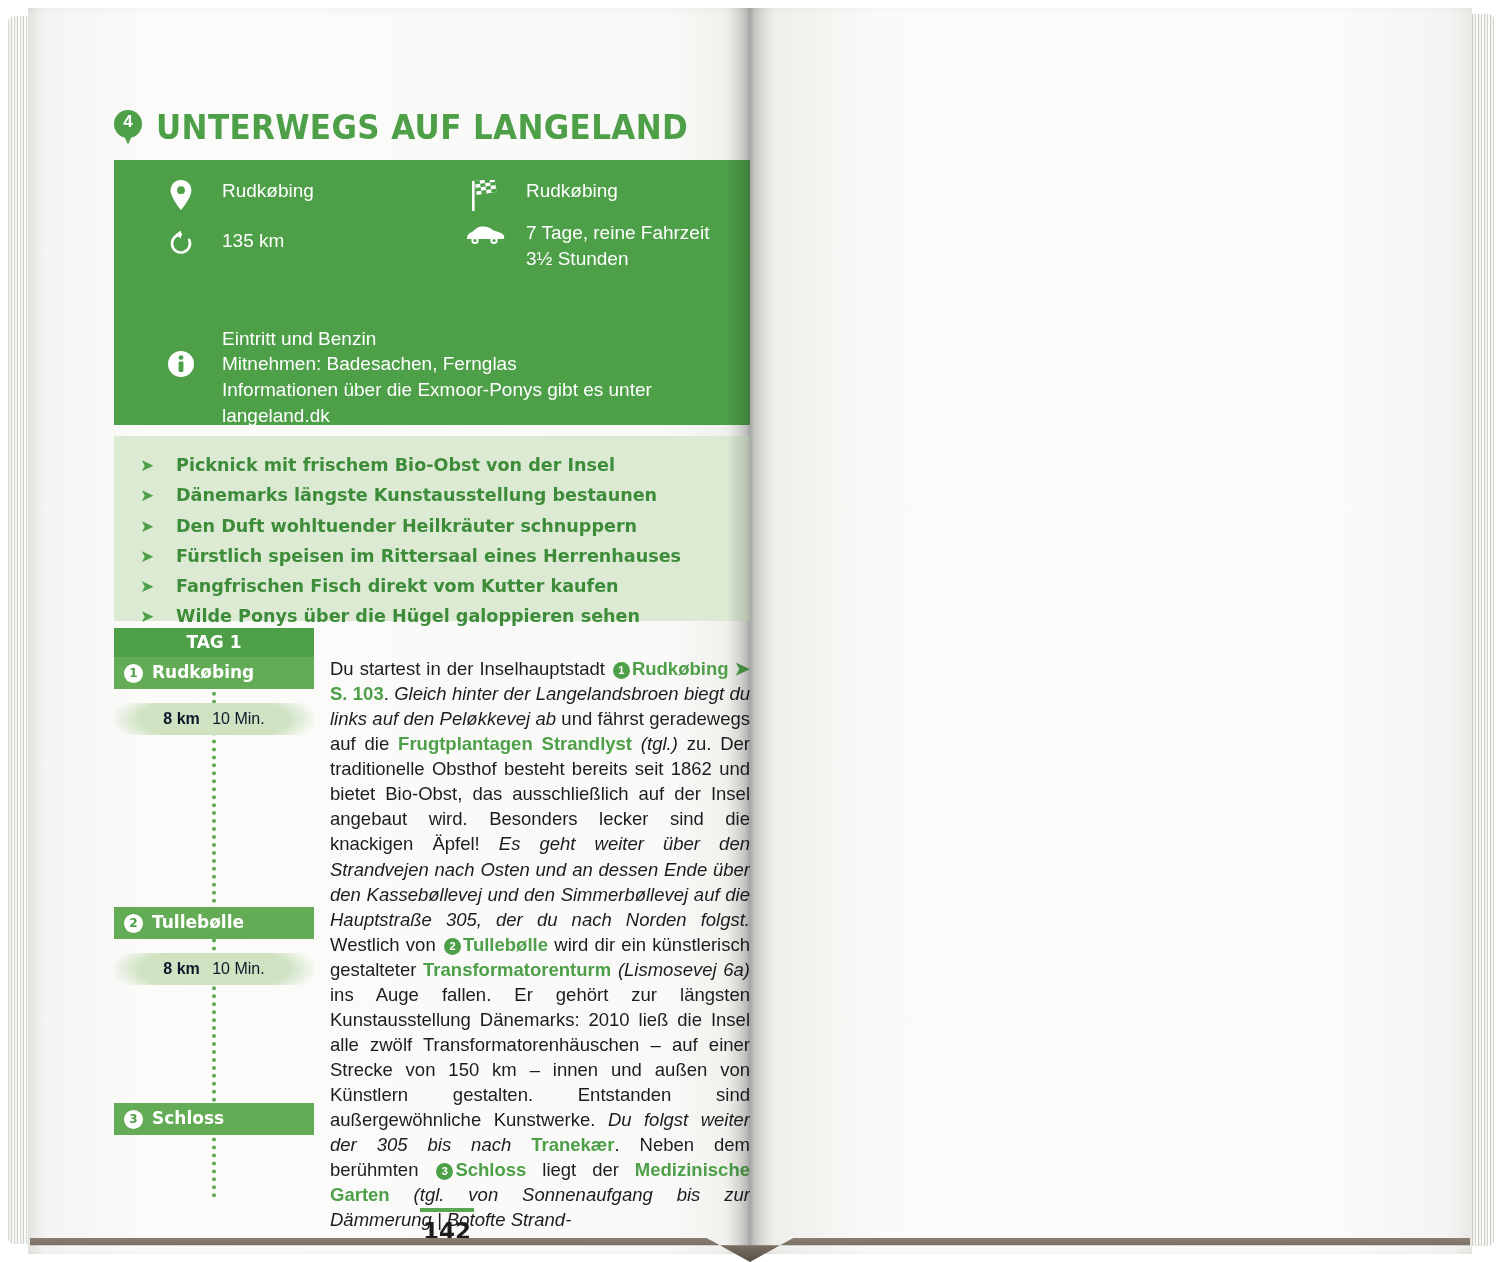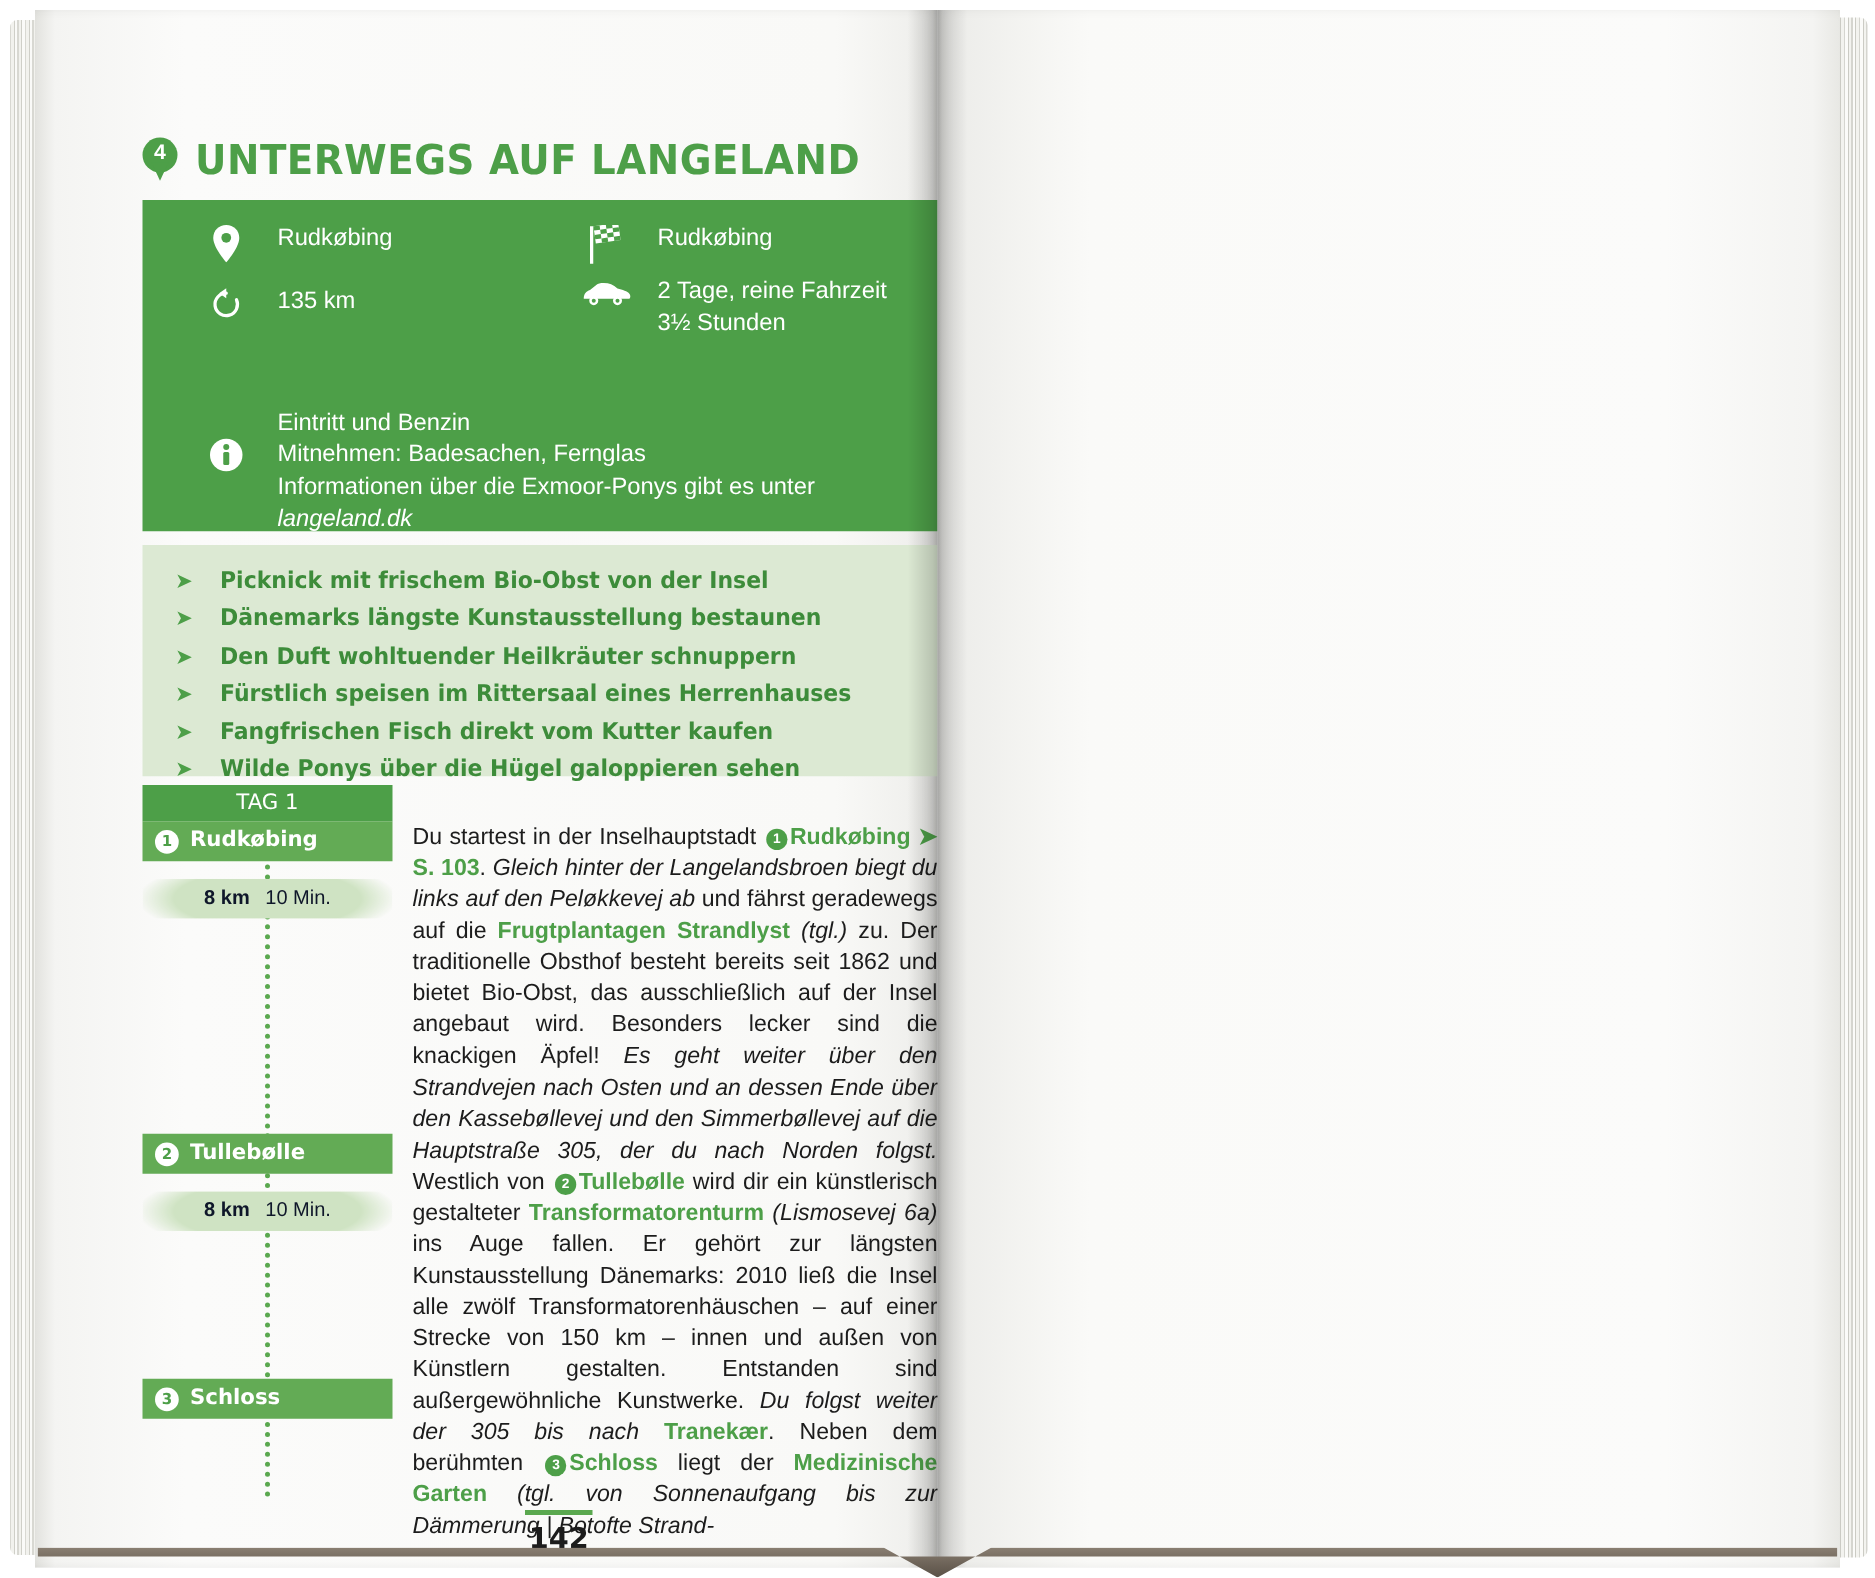--- a/index.html
+++ b/index.html
@@ -77,21 +77,21 @@
   }
   
   #facts-box {
     position: absolute; left: 86px; top: 152px; width: 636px; height: 265px;
     background: #4d9f48; color: #ffffff;
   }
   .fact-grid { position: relative; width: 100%; height: 100%; }
   .fact-item { position: absolute; display: flex; align-items: flex-start; gap: 20px; }
   .fact-ico { width: 42px; flex: none; display: flex; justify-content: center; padding-top: 2px; }
   .fact-txt { font-size: 19px; line-height: 1.35; white-space: pre-line; }
-  .fact-txt .ital { font-style: italic; }
+  .fact-txt .ital { }
   #fact-start  { left: 46px;  top: 18px; }
   #fact-length { left: 46px;  top: 68px; }
   #fact-end    { left: 350px; top: 18px; }
   #fact-dur    { left: 350px; top: 60px; }
   #fact-info   { left: 46px;  top: 140px; width: 580px; }
   #fact-info .fact-ico { align-self: center; padding-top: 0; }
   
   #highlights {
     position: absolute; left: 86px; top: 428px; width: 636px; height: 185px;
     background: #dce9d3; padding: 16px 0 0 26px;
@@ -106,21 +106,21 @@
   
   .timeline { position: absolute; }
   #timeline-left { left: 86px; top: 620px; width: 200px; height: 570px; }
   .tl-dotline {
     position: absolute; left: 50%; top: 0; bottom: 0; width: 0;
     border-left: 4px dotted #5aa84f; transform: translateX(-2px);
   }
   .tl-item { position: relative; z-index: 2; }
   .tag-bar {
     background: #4d9f48; color: #fff; text-align: center;
-    font-weight: normal; font-size: 17px; padding: 4px 0 5px;
+    font-weight: bold; font-size: 17px; padding: 4px 0 5px;
     font-family: "DejaVu Sans", sans-serif;
   }
   .stop-bar {
     background: #63ab55; color: #fff;
     font-weight: bold; font-size: 17px;
     padding: 5px 8px 6px 10px; display: flex; align-items: flex-start; gap: 9px;
     font-family: "DejaVu Sans", sans-serif; line-height: 1.2;
   }
   .stop-num {
     width: 19px; height: 19px; border-radius: 50%; background: #ffffff;
@@ -236,21 +236,21 @@
         <div class="fact-item" id="fact-dur">
           <div class="fact-ico">
             <svg width="40" height="24" viewBox="0 0 40 24">
               <path d="M2 17c0-4 2-6 5-7l5-4c1.5-1.2 3-1.6 6-1.6 4.5 0 7.5 1.4 11 4.4 4 1 8 2.2 9.5 4.2 1 1.4 1 3 0 4H2z" fill="#fff"></path>
               <circle cx="10" cy="18.5" r="3.6" fill="#fff"></circle>
                 <circle cx="10" cy="18.5" r="1.6" fill="#4d9f48"></circle>
               <circle cx="29" cy="18.5" r="3.6" fill="#fff"></circle>
                 <circle cx="29" cy="18.5" r="1.6" fill="#4d9f48"></circle>
             </svg>
           </div>
-          <div class="fact-txt"><span>2 Tage, reine Fahrzeit</span><br><span>3½ Stunden</span></div>
+          <div class="fact-txt"><span>7 Tage, reine Fahrzeit</span><br><span>3½ Stunden</span></div>
         </div>
 
         <div class="fact-item" id="fact-info">
           <div class="fact-ico">
             <svg width="28" height="28" viewBox="0 0 28 28">
                 <circle cx="14" cy="14" r="13" fill="#fff"></circle>
                 <circle cx="14" cy="7.6" r="2.4" fill="#4d9f48"></circle>
                 <rect x="11.6" y="11.5" width="4.8" height="10.5" rx="1.2" fill="#4d9f48"></rect>
               </svg>
           </div>

